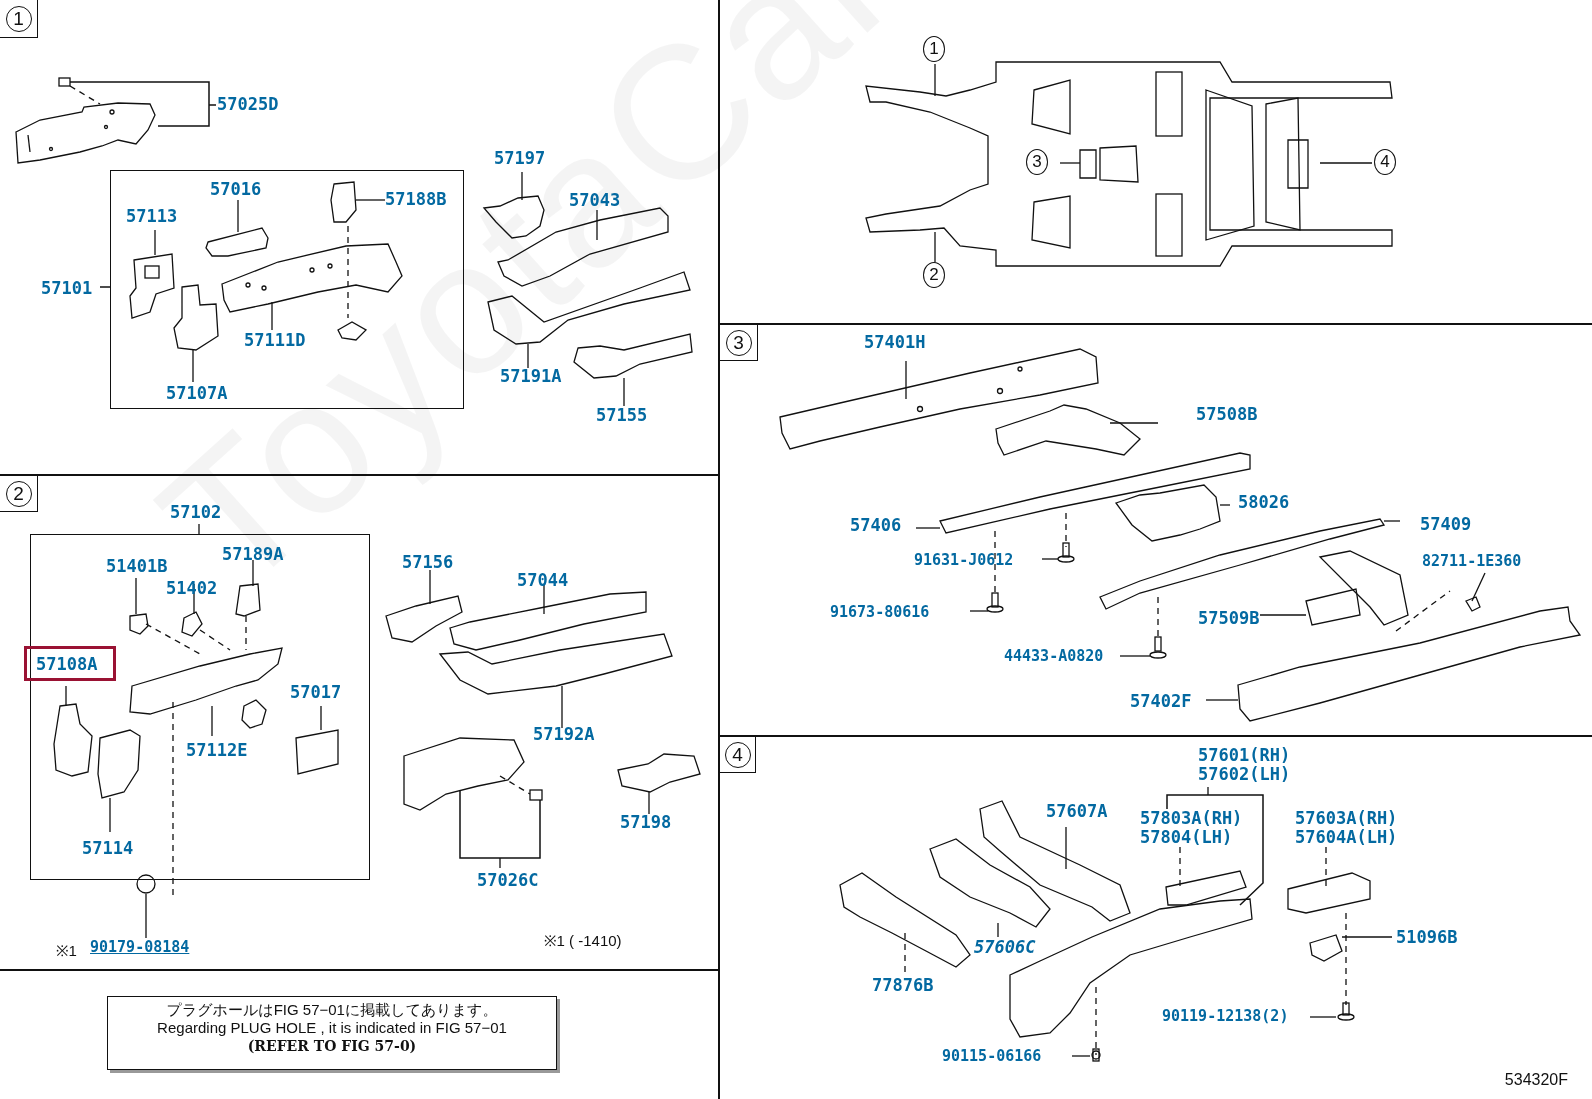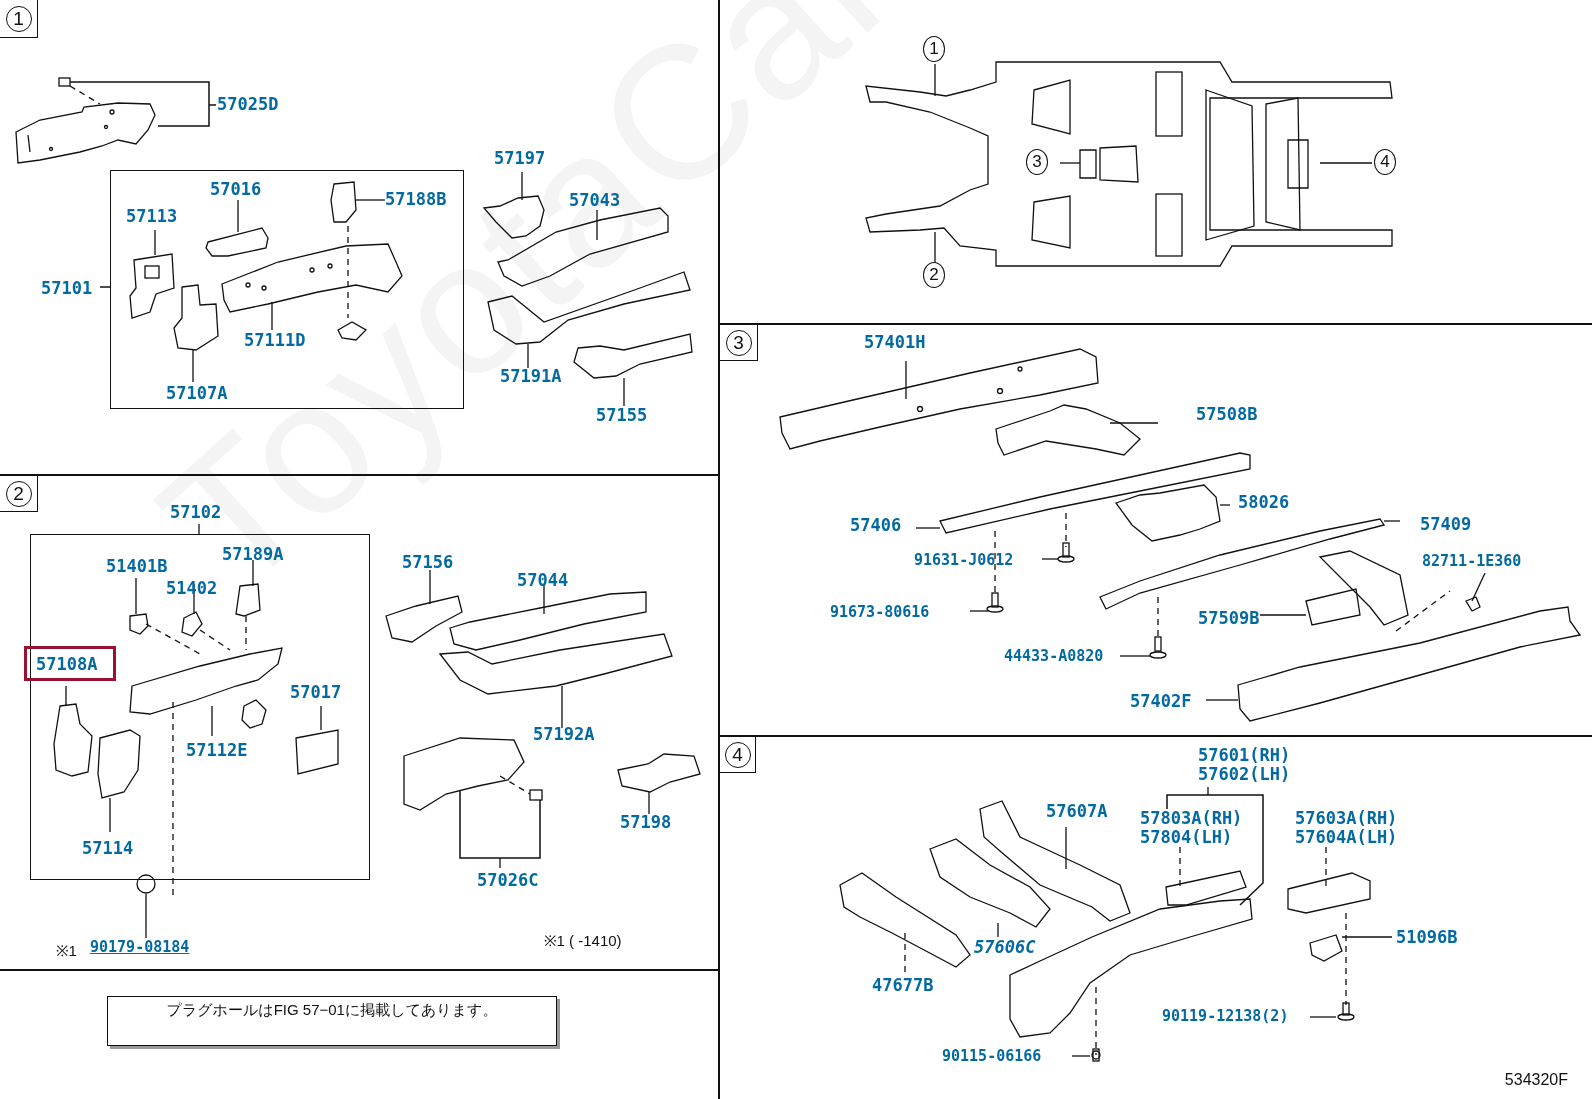--- a/index.html
+++ b/index.html
@@ -17,21 +17,21 @@
   .mini-circ { position: absolute; width: 22px; height: 26px; border: 1.3px solid #111; border-radius: 50%;
                display: flex; align-items: center; justify-content: center; font-family: "Liberation Sans", sans-serif;
                font-size: 17px; background: #fff; box-sizing: border-box; }
   .group-box { position: absolute; border: 1.5px solid #111; box-sizing: border-box; }
   .highlight { position: absolute; border: 3px solid #9a1233; box-sizing: border-box; }
   svg.art { position: absolute; left: 0; top: 0; overflow: visible; }
   svg.art path, svg.art polyline, svg.art polygon, svg.art line, svg.art rect, svg.art ellipse, svg.art circle {
     fill: none; stroke: #111; stroke-width: 1.3; }
   svg.art .dash { stroke-dasharray: 6 5; }
   svg.art .lead { stroke-width: 1.5; }
-  .note-box { position: absolute; left: 107px; top: 996px; width: 450px; height: 50px; border: 1.5px solid #111;
+  .note-box { position: absolute; left: 107px; top: 996px; width: 450px; height: 74px; border: 1.5px solid #111;
               box-sizing: border-box; font-family: "Liberation Sans", sans-serif; font-size: 15px; text-align: center;
               line-height: 18px; padding-top: 4px; box-shadow: 3px 3px 0 #999; background: #fff; }
   .note-box .ref { font-family: "DejaVu Serif", serif; font-weight: bold; font-size: 14px; }
   .watermark { position: absolute; left: 120px; top: 470px; font-family: "Liberation Sans", sans-serif; font-size: 190px;
                color: rgba(0,0,0,0.045); transform: rotate(-42deg); transform-origin: left top; white-space: nowrap;
                pointer-events: none; letter-spacing: 4px; }
   .fig-no { position: absolute; right: 24px; bottom: 10px; font-family: "Liberation Sans", sans-serif; font-size: 16px; }
   .ast { position: absolute; font-family: "Liberation Sans", sans-serif; font-size: 15px; white-space: nowrap; }
 </style>
 </head>
@@ -189,20 +189,22 @@
   <div class="lbl" style="left:402px;top:80px;">57156</div>
   <div class="lbl" style="left:517px;top:98px;">57044</div>
   <div class="lbl" style="left:533px;top:252px;">57192A</div>
   <div class="lbl" style="left:620px;top:340px;">57198</div>
   <div class="lbl" style="left:477px;top:398px;">57026C</div>
 
 </div>
 
 <div class="note-box">
   <div>プラグホールはFIG 57−01に掲載してあります。</div>
+  <div>Regarding  PLUG  HOLE , it is indicated in FIG  57−01</div>
+  <div class="ref">(REFER TO FIG 57-0)</div>
 </div>
 
 <div class="panel" style="left:720px;top:0;width:872px;height:323px;">
   <svg class="art" width="872" height="323">
 
     <path d="M276,62 L500,62 L512,82 L670,82 L672,98 L490,98 L490,230 L672,230 L672,246 L512,246 L500,266 L276,266 L276,250 L240,246 L224,228 L200,230 L150,232 L146,218 L166,214 L220,206 L250,190 L268,184 L268,136 L250,128 L210,112 L166,102 L150,102 L146,86 L200,92 L226,96 L250,90 L276,82 Z"></path>
 
     <rect x="436" y="72" width="26" height="64"></rect>
     <rect x="436" y="194" width="26" height="62"></rect>
     <path d="M380,148 L416,146 L418,182 L380,180 Z"></path>
@@ -337,19 +339,19 @@
 
   <div class="lbl" style="left:478px;top:10px;">57601(RH)</div>
   <div class="lbl" style="left:478px;top:29px;">57602(LH)</div>
   <div class="lbl" style="left:326px;top:66px;">57607A</div>
   <div class="lbl" style="left:420px;top:73px;">57803A(RH)</div>
   <div class="lbl" style="left:420px;top:92px;">57804(LH)</div>
   <div class="lbl" style="left:575px;top:73px;">57603A(RH)</div>
   <div class="lbl" style="left:575px;top:92px;">57604A(LH)</div>
   <div class="lbl" style="left:676px;top:192px;">51096B</div>
   <div class="lbl" style="left:254px;top:202px;font-style:italic;">57606C</div>
-  <div class="lbl" style="left:152px;top:240px;">47677B</div>
+  <div class="lbl" style="left:152px;top:240px;">77876B</div>
   <div class="lbl sm" style="left:442px;top:272px;">90119-12138(2)</div>
   <div class="lbl sm" style="left:222px;top:312px;">90115-06166</div>
 </div>
 
 <div class="ast" style="left:544px;top:930px;">※1 (       -1410)</div>
 <div class="fig-no">534320F</div>
 
 </body></html>

